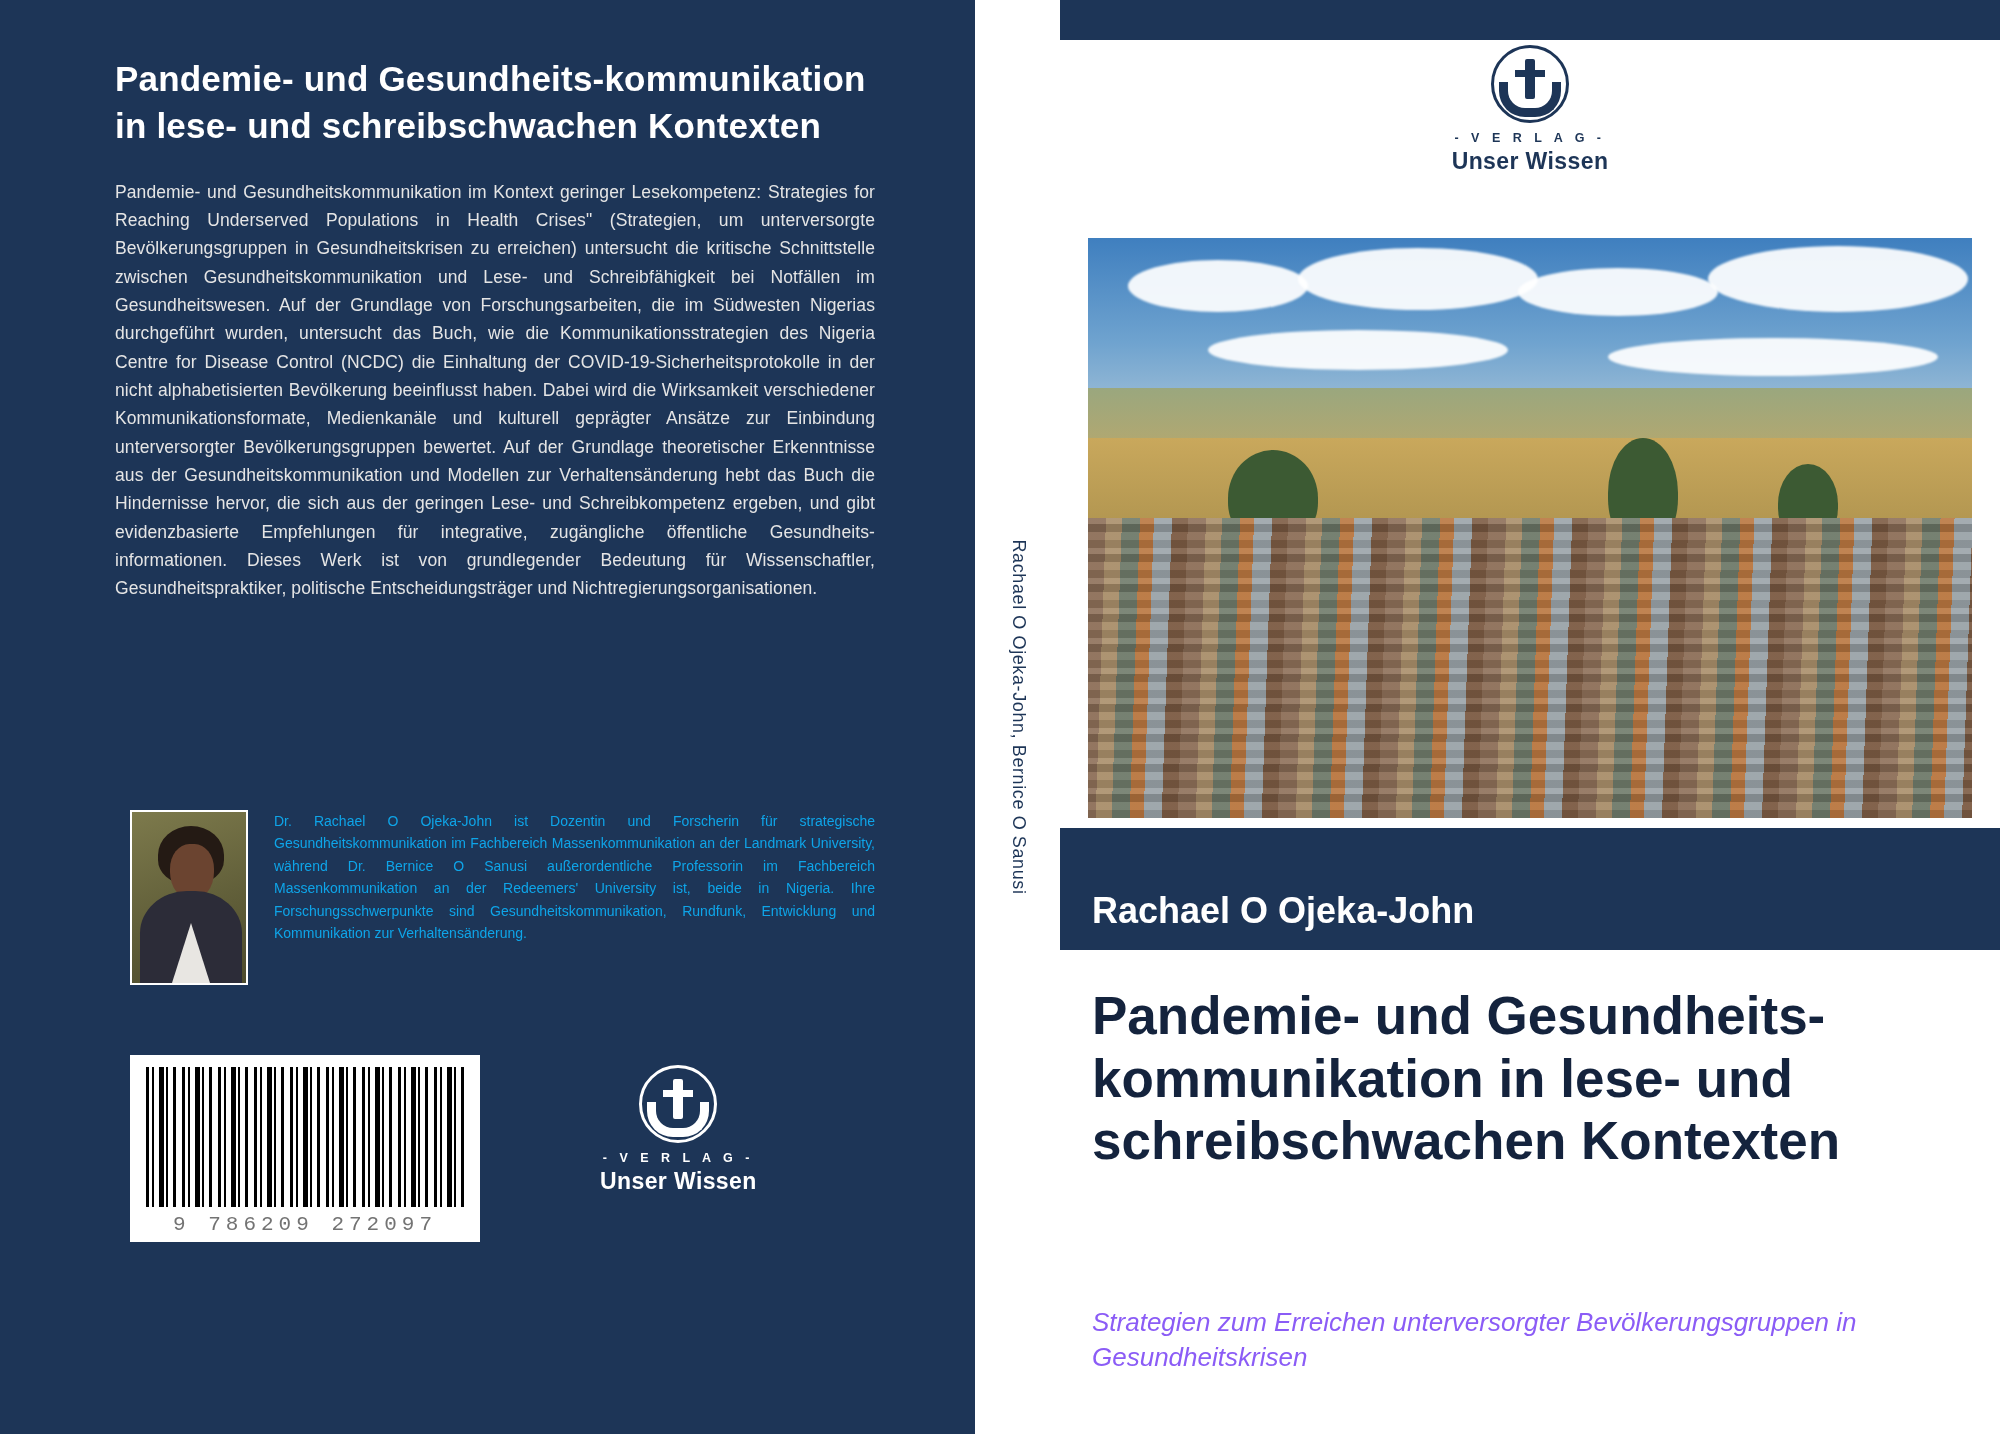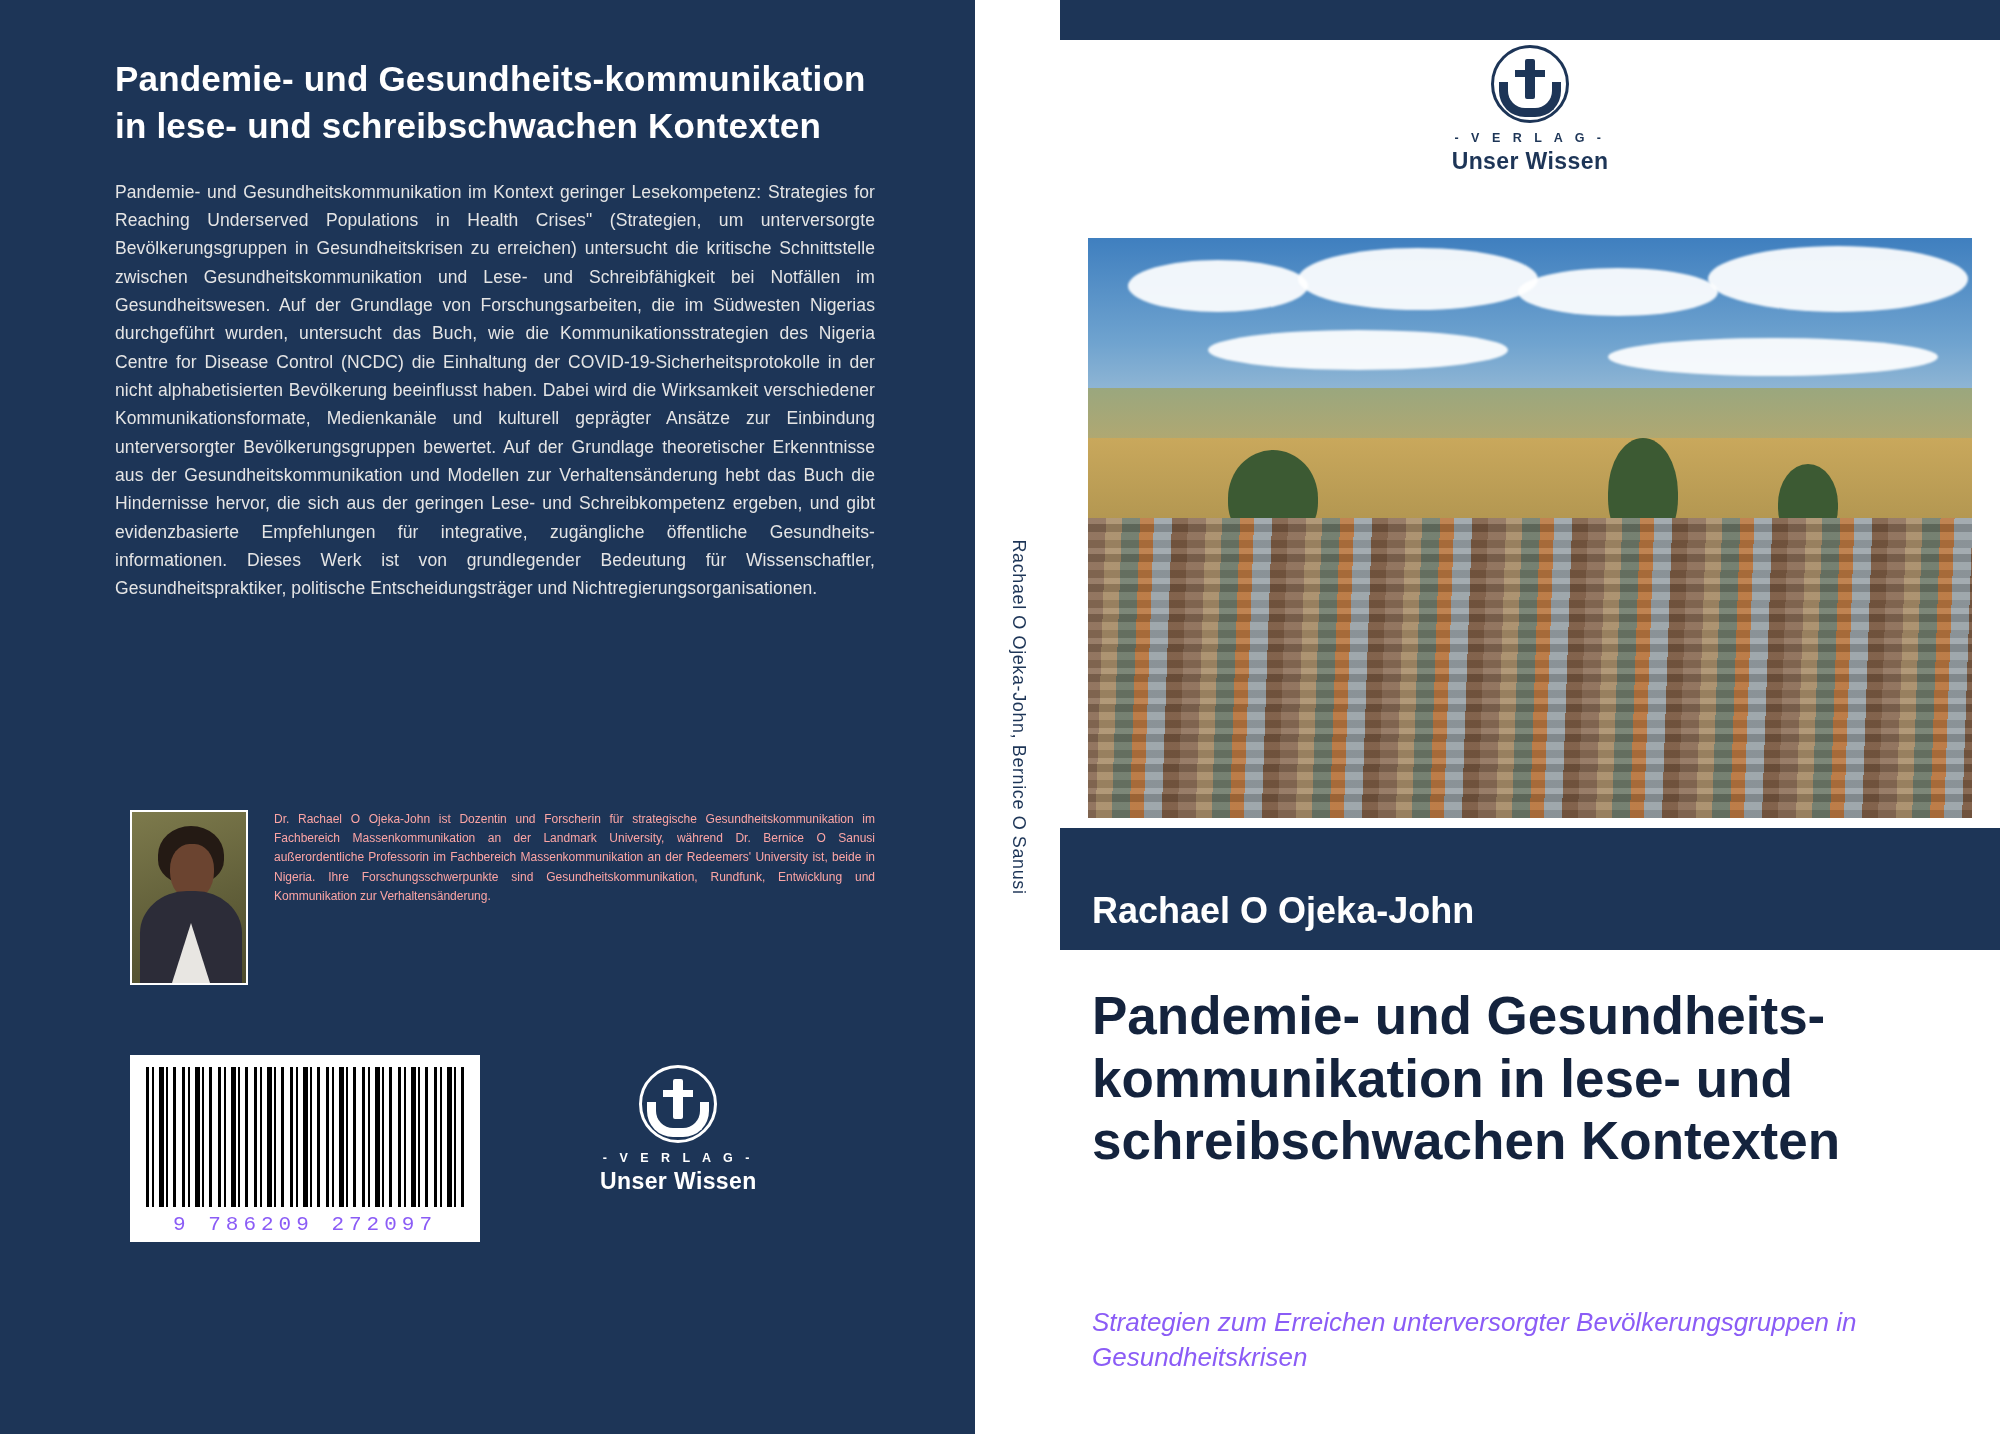--- a/index.html
+++ b/index.html
@@ -81,22 +81,22 @@
     background: #2c2c38;
     border-radius: 46% 46% 0 0;
   }
   .ap-shirt {
     position: absolute; left: 40px; bottom: 0;
     width: 38px; height: 60px;
     background: #e8e6e2;
     clip-path: polygon(50% 0, 100% 100%, 0 100%);
   }
   .author-bio {
-    color: #fca5a5;
-    font-size: 12px;
+    color: #0ea5e9;
+    font-size: 14px;
     line-height: 1.6;
     text-align: justify;
   }
 
   .barcode-row {
     position: absolute;
     left: 130px; top: 1055px;
     width: 745px;
     display: flex;
     align-items: flex-start;
@@ -115,21 +115,21 @@
         #000 0 3px, #fff 3px 6px, #000 6px 8px, #fff 8px 13px,
         #000 13px 18px, #fff 18px 20px, #000 20px 22px, #fff 22px 27px,
         #000 27px 30px, #fff 30px 36px);
   }
   .barcode-num {
     margin-top: 6px;
     text-align: center;
     font-family: "Liberation Mono", monospace;
     font-size: 21px;
     letter-spacing: 5px;
-    color: #8b5cf6;
+    color: #737373;
   }
   .pub-back {
     margin-top: 10px;
     text-align: center;
     color: #ffffff;
   }
 
   
   .logo-mark {
     width: 78px; height: 78px;

